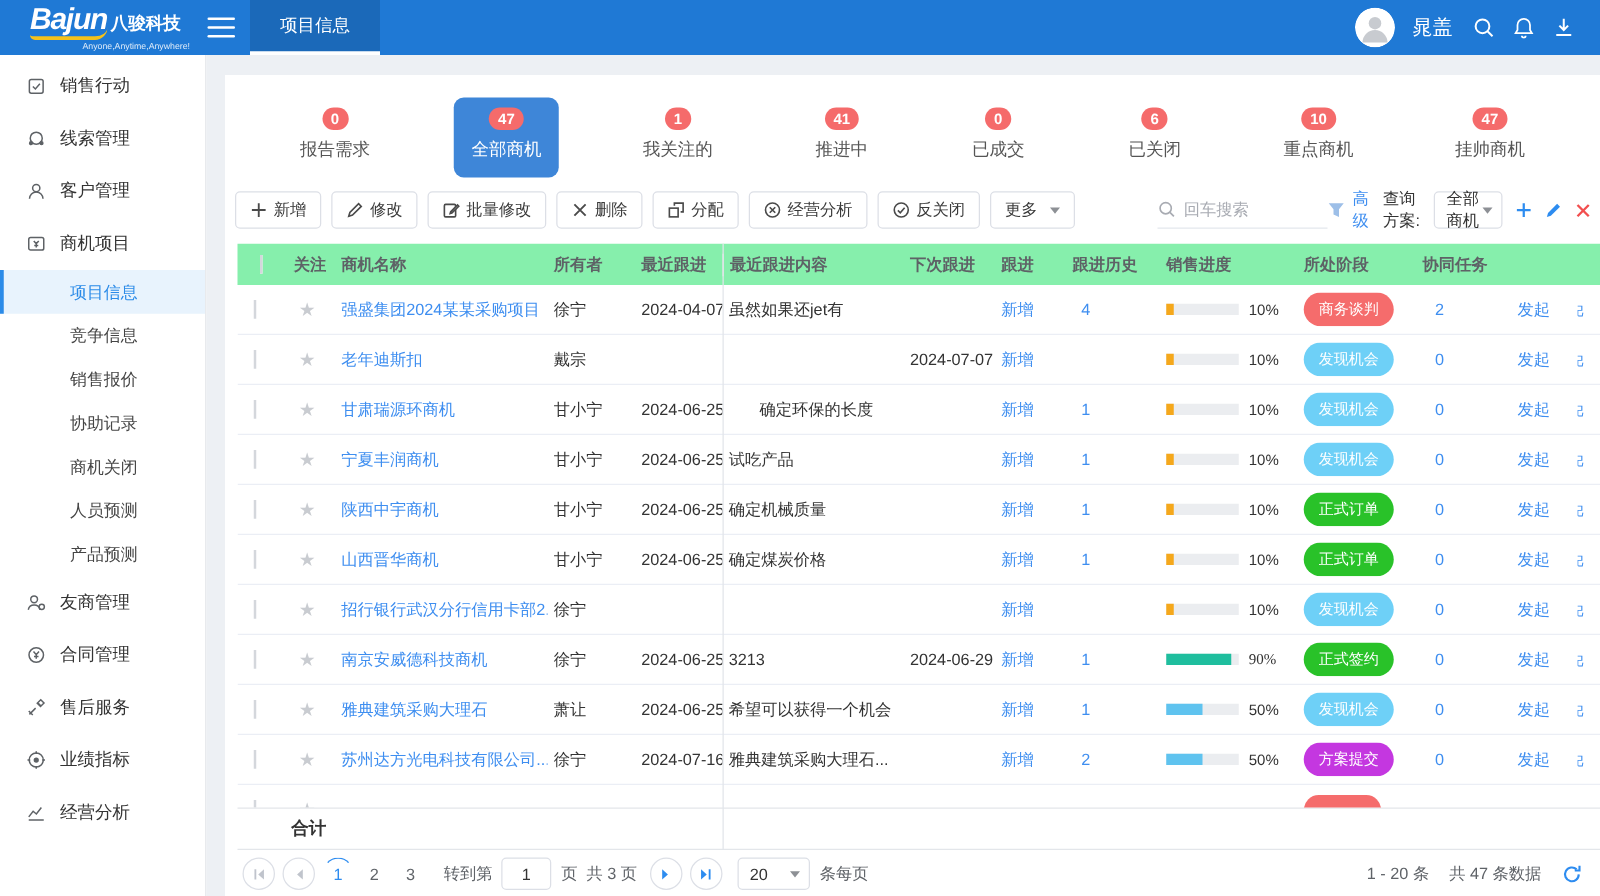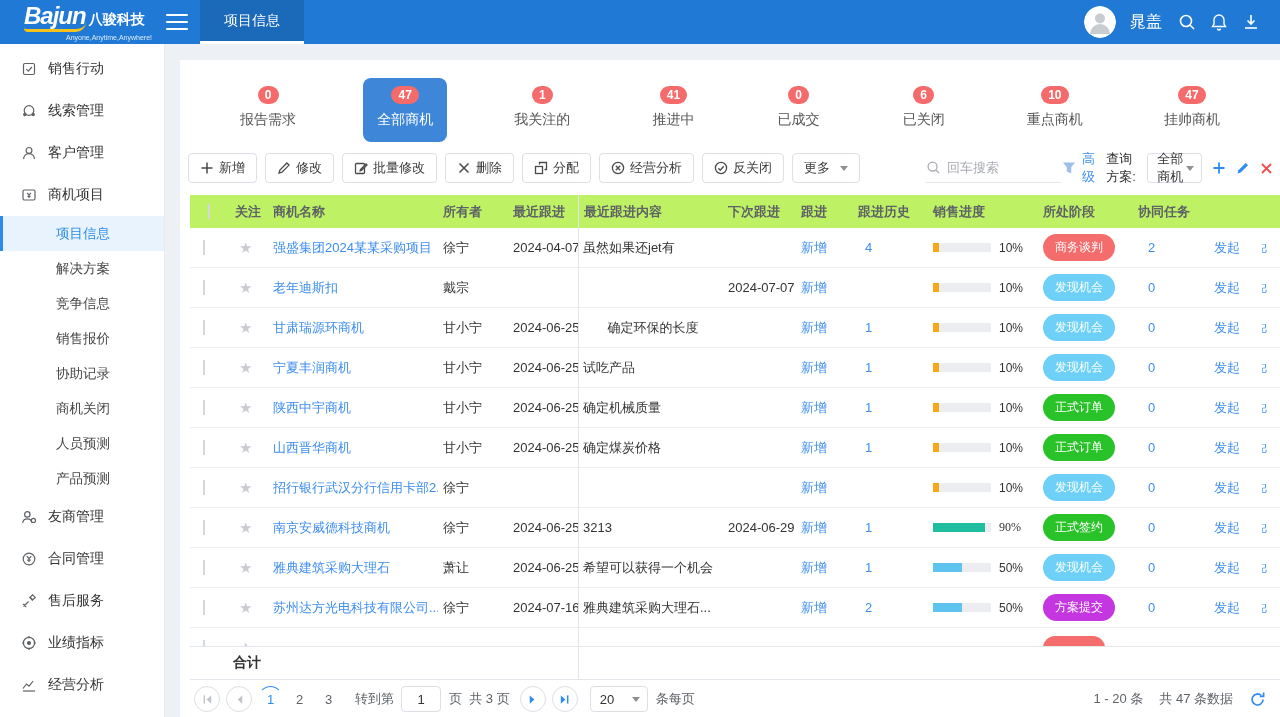--- a/index.html
+++ b/index.html
@@ -50,21 +50,21 @@
   .search-box input::placeholder { color:#A8ABB2; }
   .filter-group { margin-left:auto; display:flex; align-items:center; padding-right:12px; }
   .adv-link { color:#3E8EF0; font-size:13px; margin:0 8px 0 6px; cursor:pointer; }
   .query-label { font-size:13px; color:#333; margin-right:6px; }
   .mini-select { width:76px; height:30px; border:1px solid #DCDFE6; border-radius:4px; display:flex; align-items:center; justify-content:space-between; padding:0 7px 0 9px; font-size:13px; color:#333; cursor:pointer; }
   .caret { width:0; height:0; border-left:4px solid transparent; border-right:4px solid transparent; border-top:5px solid #8d9095; }
   .qa-icon { margin-left:10px; cursor:pointer; display:flex; }
 
   
   .table-wrap { position:relative; margin:7px 0 0 10px; width:1090px; }
-  .t-head { display:flex; height:33px; background:#bef264; align-items:center; font-size:13px; font-weight:bold; color:#5E6266; }
+  .t-head { display:flex; height:33px; background:#86efac; align-items:center; font-size:13px; font-weight:bold; color:#5E6266; }
   .t-cell { flex-shrink:0; padding-left:5px; overflow:hidden; white-space:nowrap; }
   .t-body { height:418px; overflow:hidden; }
   .t-row { display:flex; height:40px; align-items:center; border-bottom:1px solid #EBEEF5; font-size:13px; }
   .chk { width:14px; height:14px; border:1px solid #D4D7DC; border-radius:2px; background:#fff; margin-left:13px; cursor:pointer; }
   .star { color:#C9CCD1; font-size:15px; padding-left:9px; cursor:pointer; }
   .link { color:#3E8EF0; cursor:pointer; text-decoration:none; }
   .name-cell { overflow:hidden; white-space:nowrap; text-overflow:clip; }
   .progress-cell { display:flex; align-items:center; }
   .p-track { width:58px; height:9px; background:#EBEDF0; margin-right:8px; flex-shrink:0; }
   .p-fill { height:100%; }
@@ -177,23 +177,20 @@
           <span style="display: flex;">
             <svg width="16" height="16" viewBox="0 0 16 16" fill="none" stroke="#5E6266" stroke-width="1.2">
               <rect x="2" y="3" width="12" height="10" rx="1.5"></rect>
               <path d="M6 5.8l2 2.1 2-2.1M8 7.9v3M6.4 9.3h3.2"></path>
             </svg>
           </span>
           <span>商机项目</span>
         </div>
         <div class="side-sub active">
           <span>项目信息</span>
-        </div>
-        <div class="side-sub">
-          <span>解决方案</span>
         </div>
         <div class="side-sub">
           <span>竞争信息</span>
         </div>
         <div class="side-sub">
           <span>销售报价</span>
         </div>
         <div class="side-sub">
           <span>协助记录</span>
         </div>

